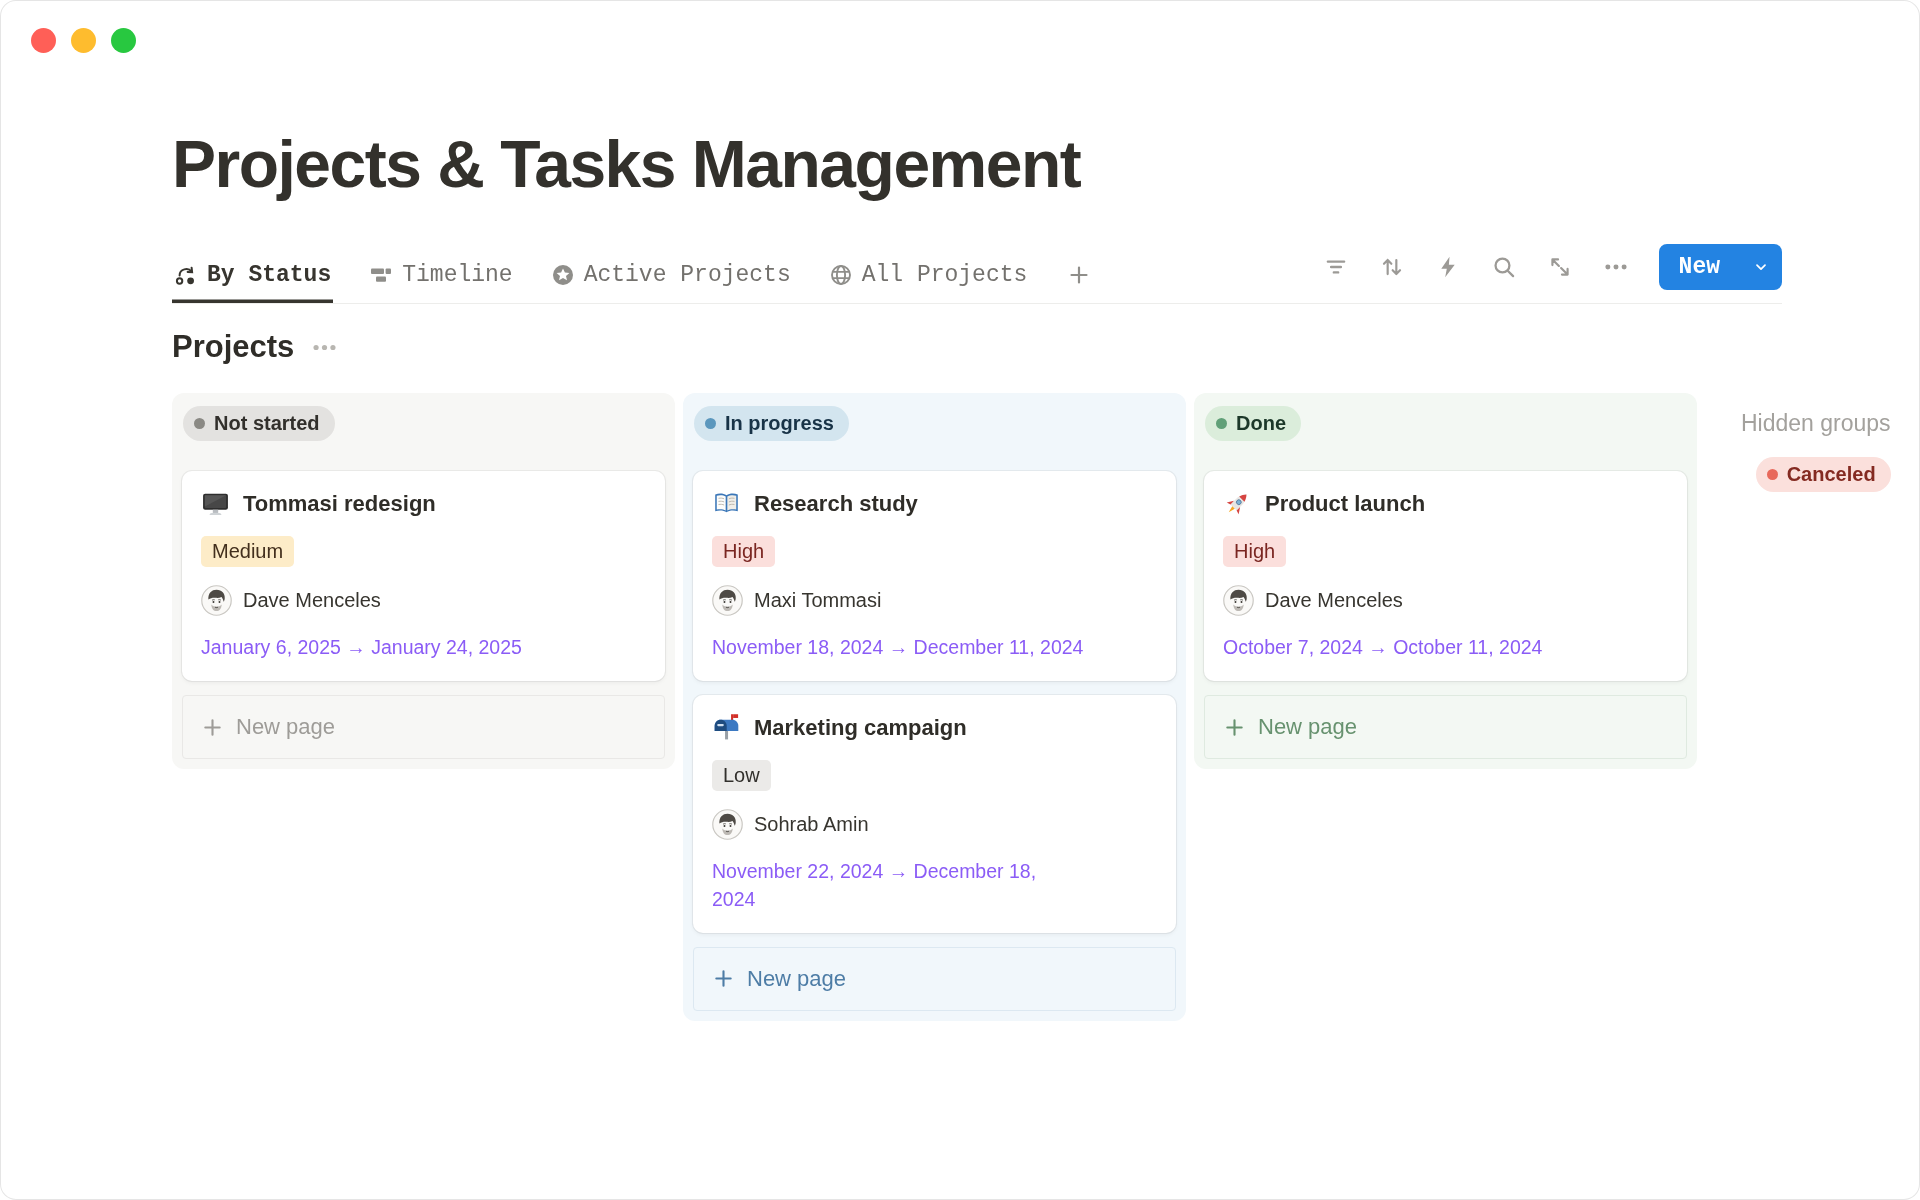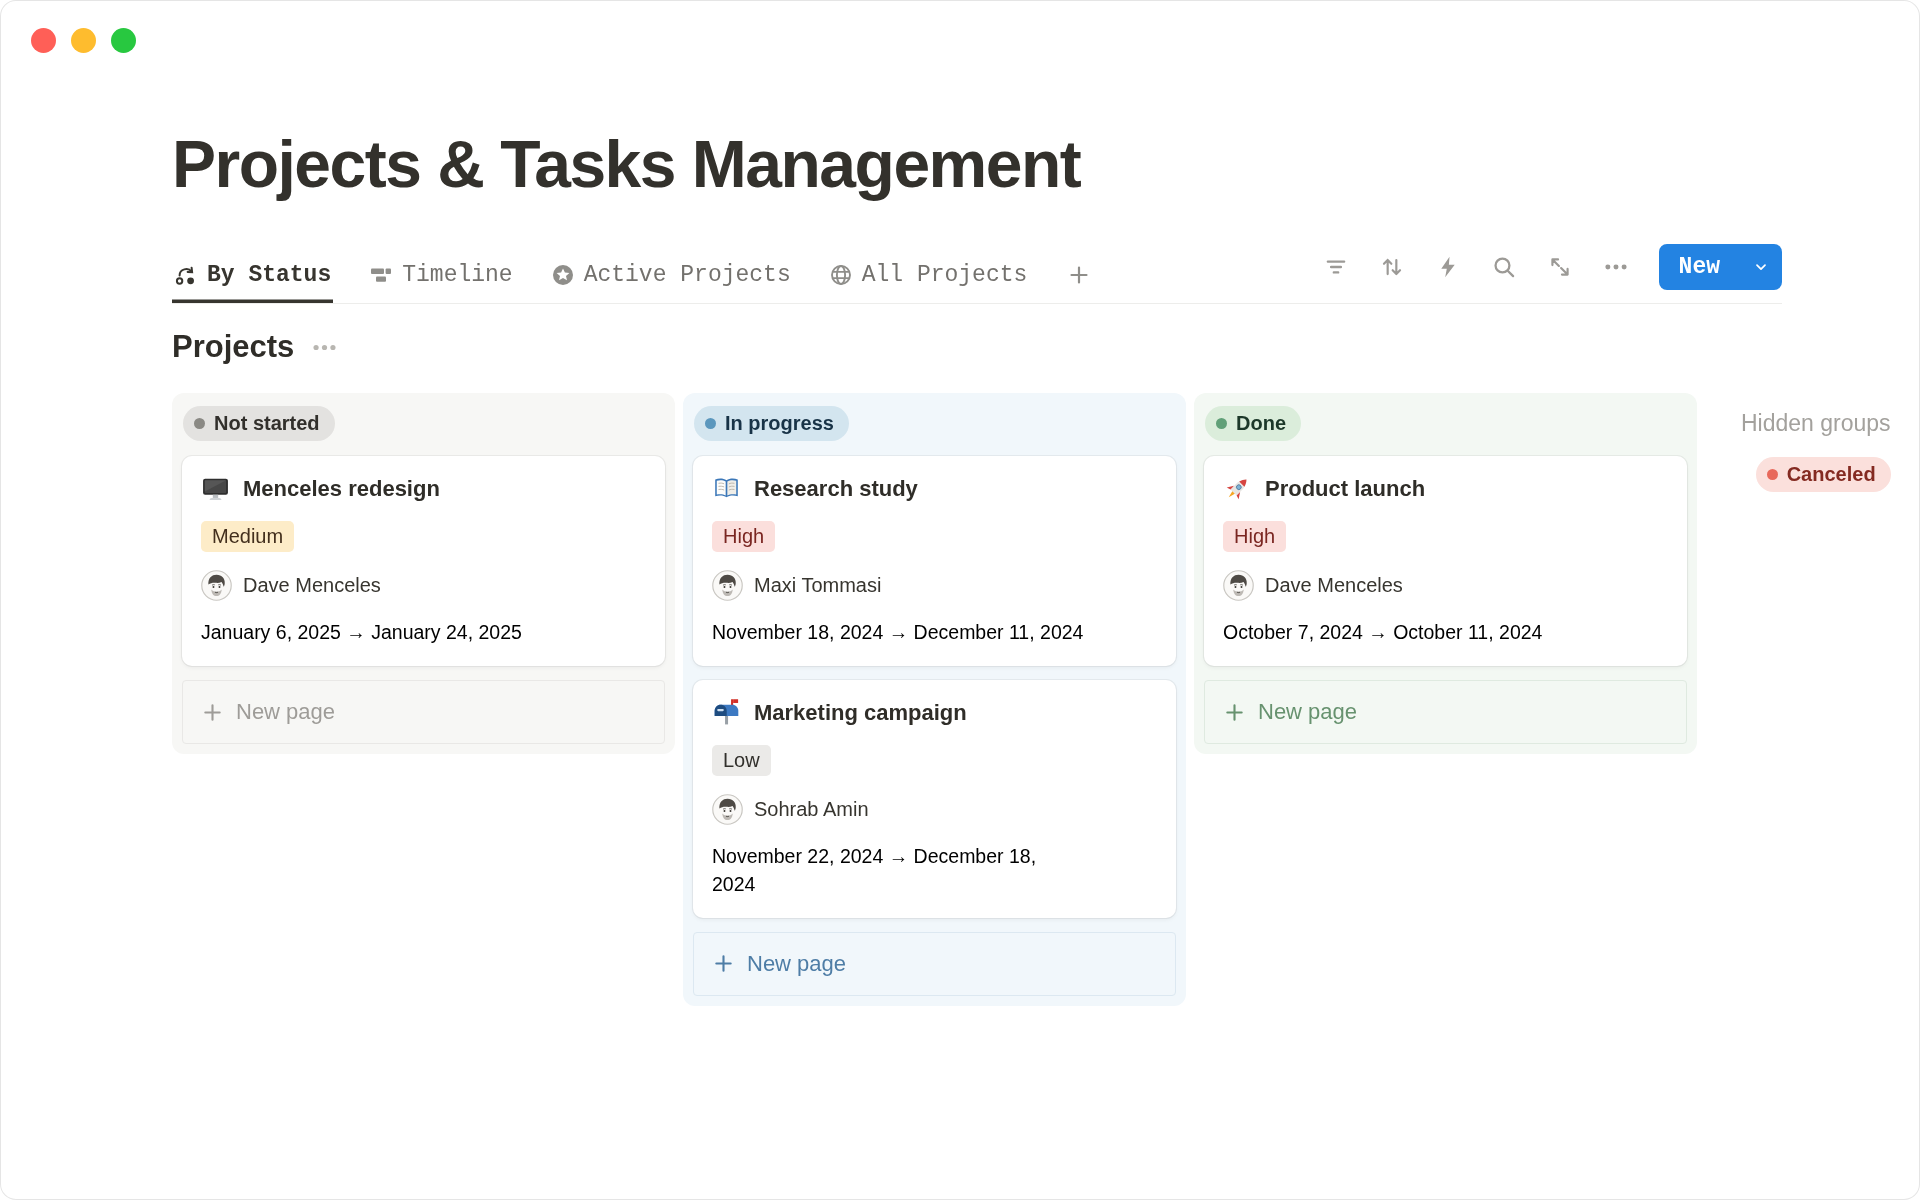--- a/index.html
+++ b/index.html
@@ -47,34 +47,34 @@
   .new-divider { width: 1px; background: rgba(255,255,255,0.35); margin: 0; }
   .new-chev { display: flex; align-items: center; padding: 0 13px; width: 42px; }
   .new-chev svg { width: 16px; height: 16px; }
 
   .view-header { margin-top: 25px; display: flex; align-items: center; gap: 17px; }
   .view-title { font-size: 31px; font-weight: 700; color: #2F2D28; }
   .view-more { width: 27px; height: 27px; color: #B8B6B1; cursor: pointer; display: inline-flex; }
 
   .board { margin-top: 28px; display: flex; align-items: flex-start; gap: 8px; }
   .column { width: 503px; border-radius: 12px; padding: 10px; flex: none; }
-  .col-header { padding: 3px 2px 15px 1px; }
+  .col-header { padding: 3px 2px 30px 1px; }
   .pill { display: inline-flex; align-items: center; gap: 9px; height: 35px; padding: 0 15px 0 11px; border-radius: 18px; font-size: 20px; font-weight: 700; cursor: pointer; white-space: nowrap; }
   .pill .dot { width: 11px; height: 11px; border-radius: 50%; flex: none; }
 
   .card { background: #fff; border-radius: 10px; padding: 18px 19px 20px; margin-bottom: 14px;
           box-shadow: 0 0 0 1px rgba(15,15,15,0.055), 0 2px 4px rgba(15,15,15,0.05); cursor: pointer; }
   .card-title-row { display: flex; align-items: center; gap: 13px; margin-bottom: 18px; }
   .card-icon { width: 29px; height: 29px; flex: none; }
   .card-title { font-size: 22px; font-weight: 700; color: #2F2D28; }
   .tag-row { margin-bottom: 18px; }
   .tag { display: inline-block; font-size: 20px; padding: 4px 11px; border-radius: 5px; }
   .person-row { display: flex; align-items: center; gap: 11px; margin-bottom: 18px; font-size: 20px; color: #37352F; }
   .avatar { width: 31px; height: 31px; flex: none; }
-  .dates { font-size: 19.5px; color: #000000; line-height: 1.4; white-space: pre-line; }
+  .dates { font-size: 19.5px; color: #8b5cf6; line-height: 1.4; white-space: pre-line; }
 
   .new-page-btn { width: 100%; height: 64px; border-radius: 4px; border: 1px solid transparent; background: transparent;
                   display: flex; align-items: center; gap: 12px; padding: 0 18px; font-size: 22px; cursor: pointer; font-family: inherit; }
   .new-page-btn .plus { width: 23px; height: 23px; }
 
   .hidden-col { margin-left: 36px; padding-top: 13px; flex: none; text-align: right; }
   .hidden-label { font-size: 23px; color: #A3A19D; line-height: 35px; margin-bottom: 16px; white-space: nowrap; }
 </style>
 </head>
 <body>
@@ -222,21 +222,21 @@
           <div class="card-title-row">
             <span class="icon card-icon">
               <svg viewBox="0 0 28 28">
                 <rect x="2" y="4.5" width="24" height="15.5" rx="2" fill="#2E2E2E"></rect>
                 <rect x="3.7" y="6.1" width="20.6" height="12.2" rx="0.8" fill="#474747"></rect>
                 <path d="M3.7 6.1 L24.3 6.1 L3.7 16.8 Z" fill="#5C5C5C" opacity="0.7"></path>
                 <rect x="11.4" y="20" width="5.2" height="3.1" fill="#B9BDC1"></rect>
                 <path d="M8.3 25.2 C8.3 24 9.2 23.1 10.4 23.1 H17.6 C18.8 23.1 19.7 24 19.7 25.2 Z" fill="#CFD3D6"></path>
               </svg>
             </span>
-            <span class="card-title">Menceles redesign</span>
+            <span class="card-title">Tommasi redesign</span>
           </div>
           <div class="tag-row"><span class="tag" style="background:#FDECC8;color:#432F1D">Medium</span></div>
           <div class="person-row">
             <span class="icon avatar">
               <svg viewBox="0 0 32 32">
                 <circle cx="16" cy="16" r="15.2" fill="#FAF9F7" stroke="#C9C7C2" stroke-width="1.2"></circle>
                 <path d="M7.6 15 C7.2 8.2 11 4.8 16 4.8 C21.6 4.8 24.9 8.7 24.5 13.6 C24.4 15.3 23.9 16.4 23.5 17.4 C22.9 15 22.1 13.7 21.2 12.3 C19.4 13.2 17.4 13.5 15.1 13.2 C12.4 12.9 9.8 13.5 7.6 15 Z" fill="#4E4A45"></path>
                 <circle cx="12.9" cy="17.6" r="1" fill="#3A3833"></circle>
                 <circle cx="19.1" cy="17.6" r="1" fill="#3A3833"></circle>
                 <path d="M11.4 15.6 C12.2 15.1 13.3 15 14.2 15.3 M17.8 15.3 C18.7 15 19.8 15.1 20.6 15.6" stroke="#3A3833" stroke-width="0.8" fill="none"></path>

